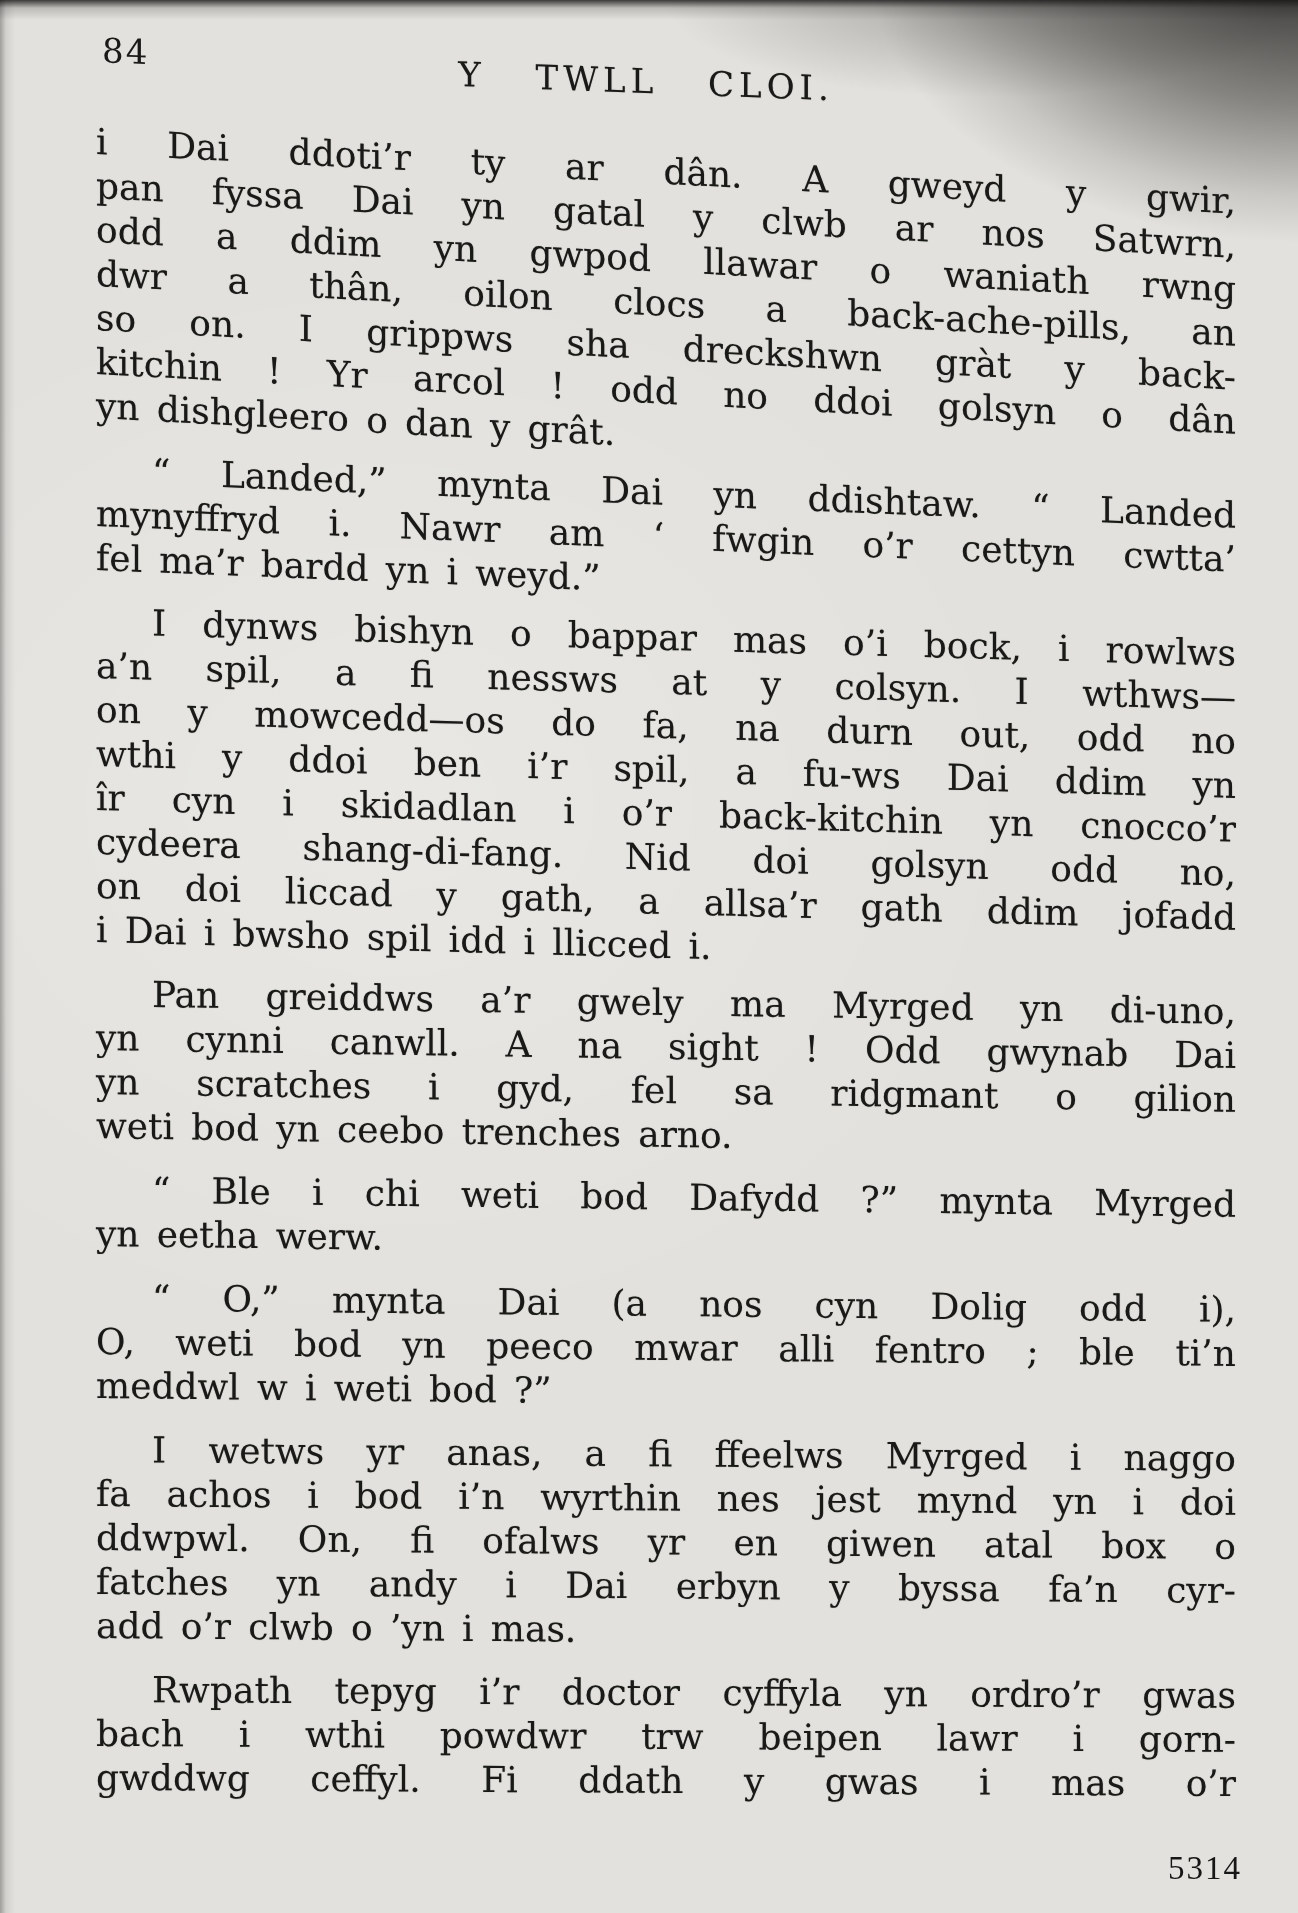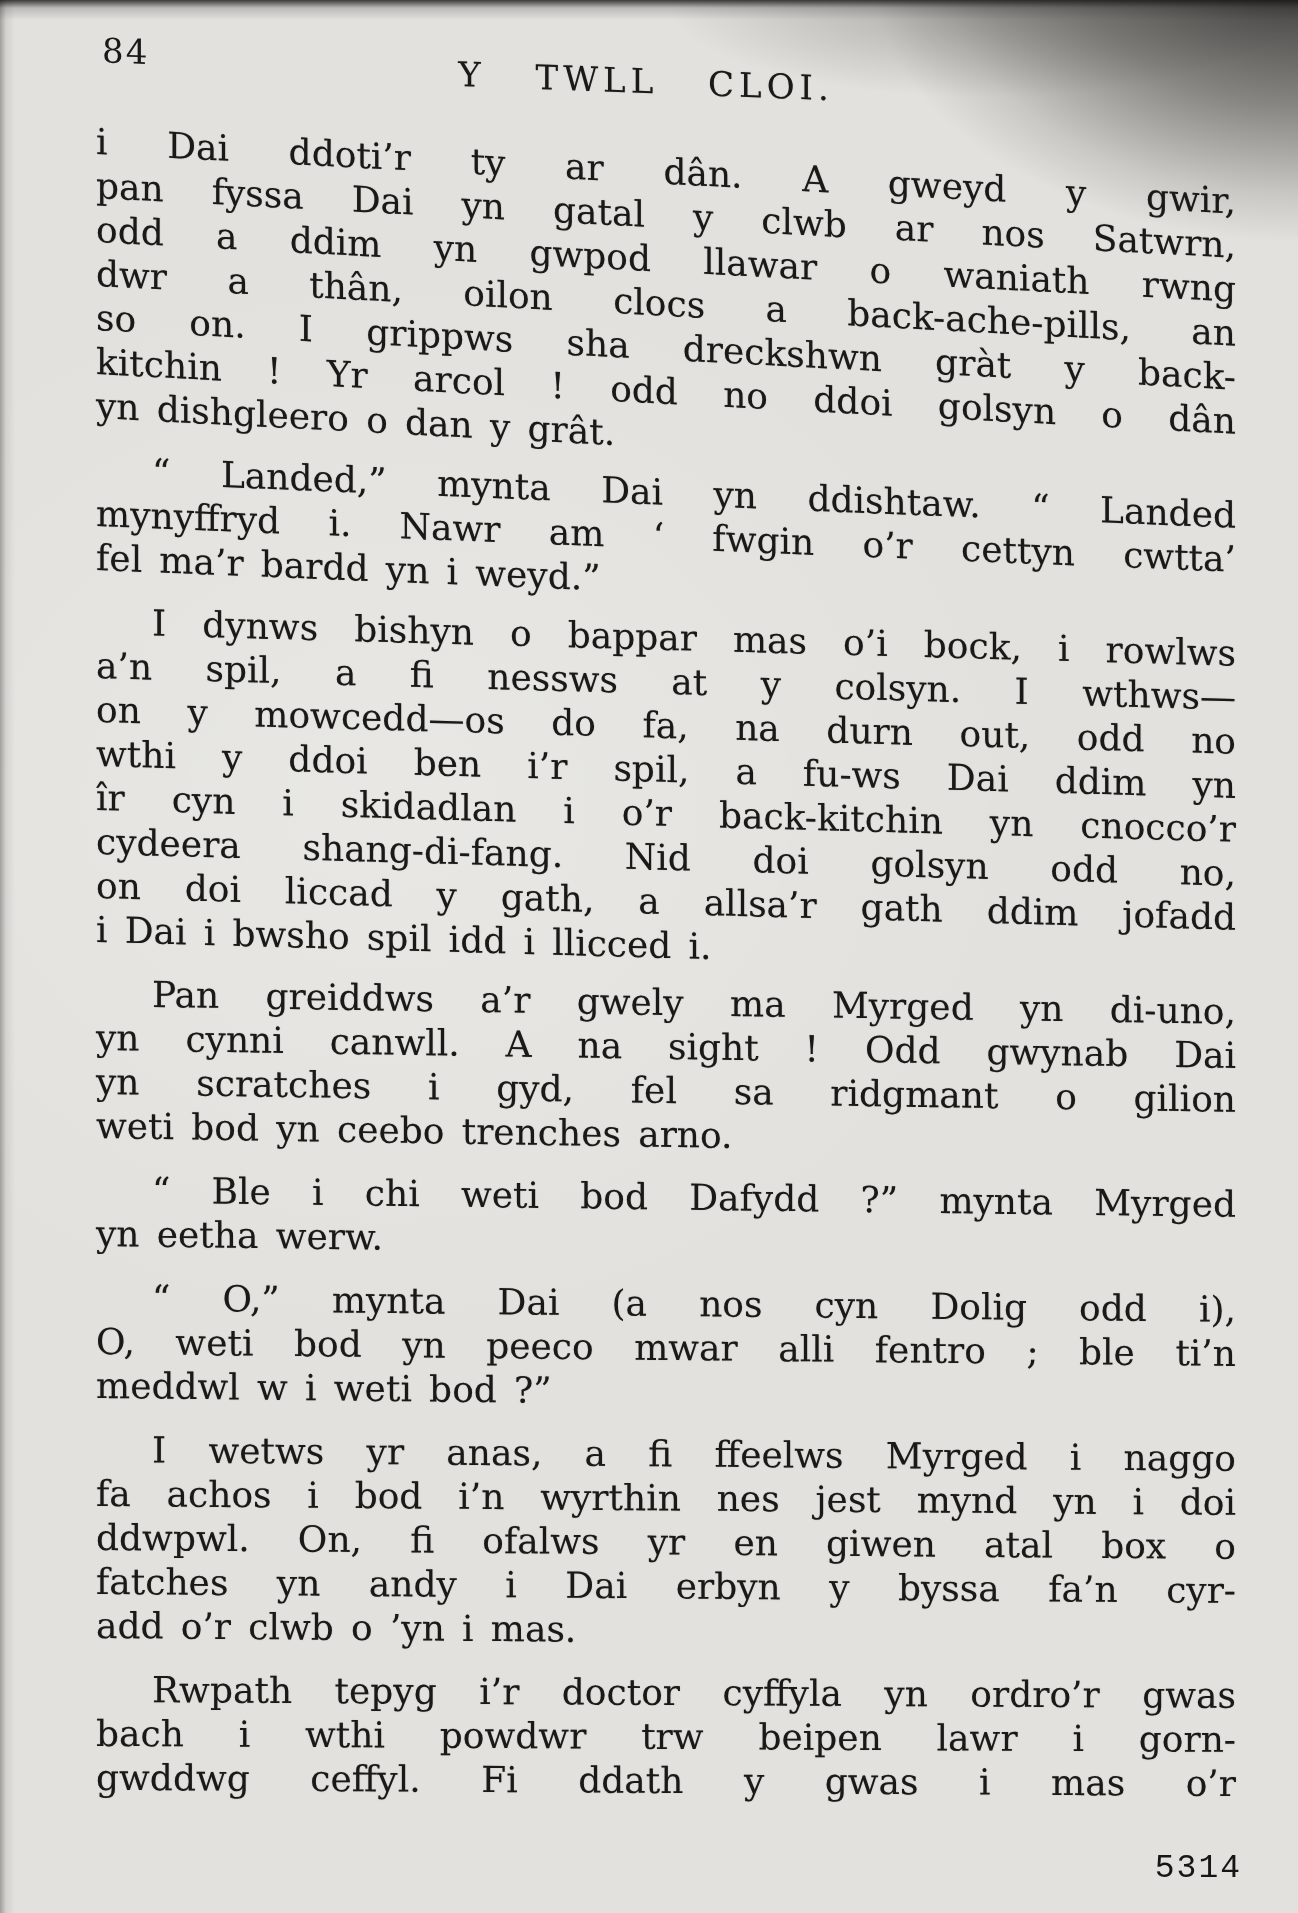--- a/index.html
+++ b/index.html
@@ -61,21 +61,21 @@
   .line{
     text-align:justify;
     text-align-last:justify;
     white-space:normal;
   }
   .line.no-just{text-align-last:left;}
   .line.indent{text-indent:56px;}
   .stamp{
     position:absolute;
     right:56px;bottom:26px;
-    font-family:Liberation Mono, monospace;
+    font-family:Liberation Serif, serif;
     font-size:33px;
     letter-spacing:2px;
     color:#161616;
   }
 </style>
 </head>
 <body>
 
 <div class="paper">
   <div class="header-row">

